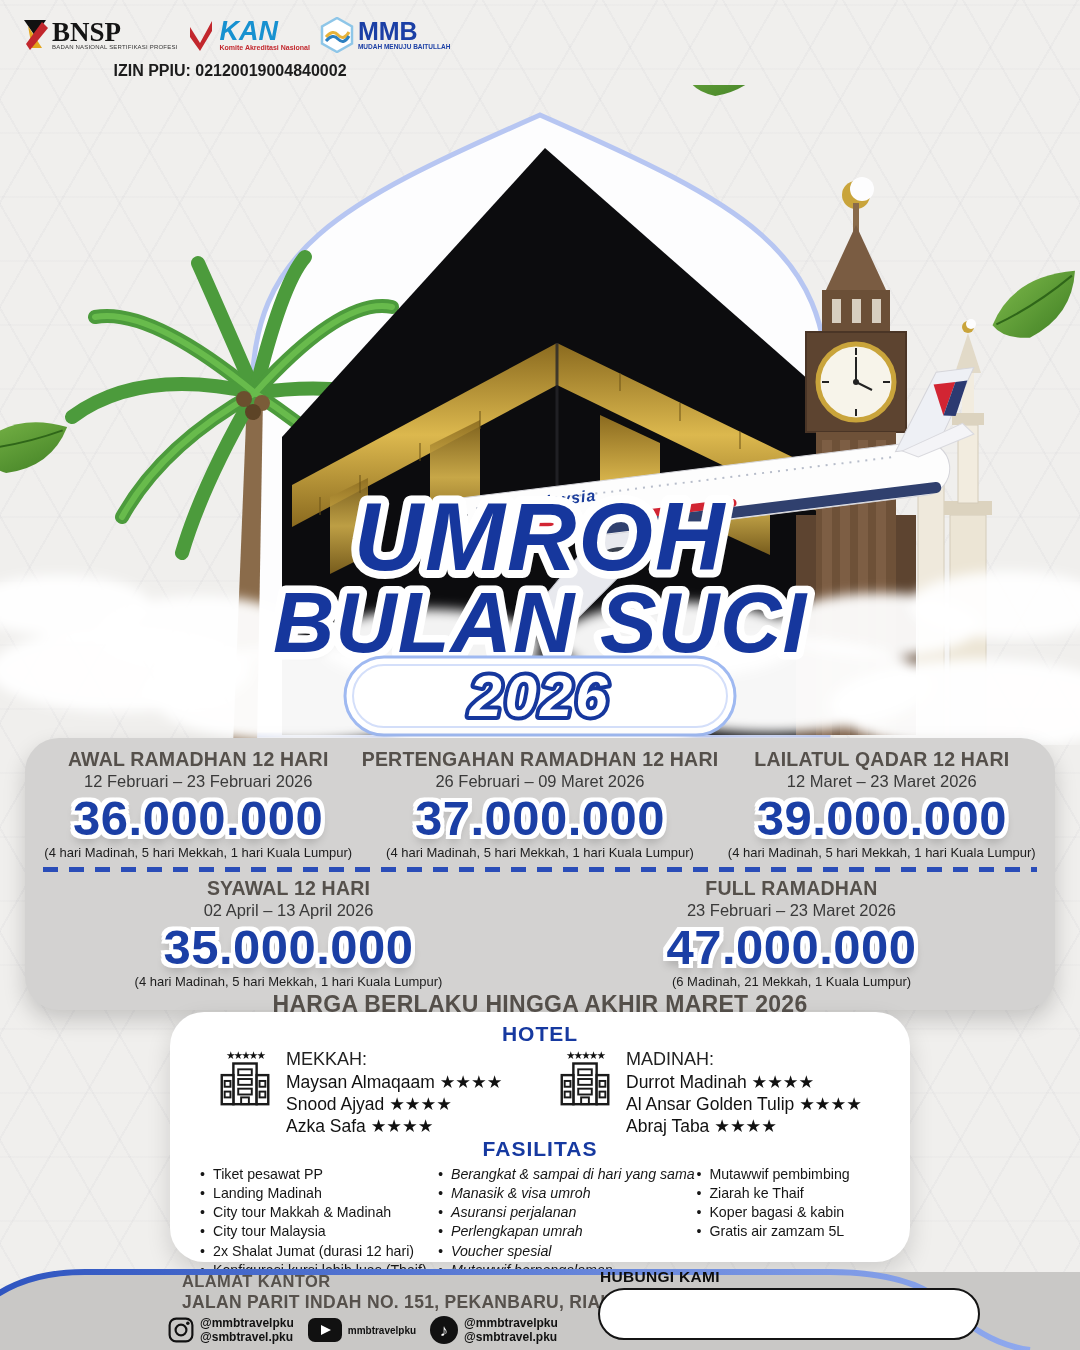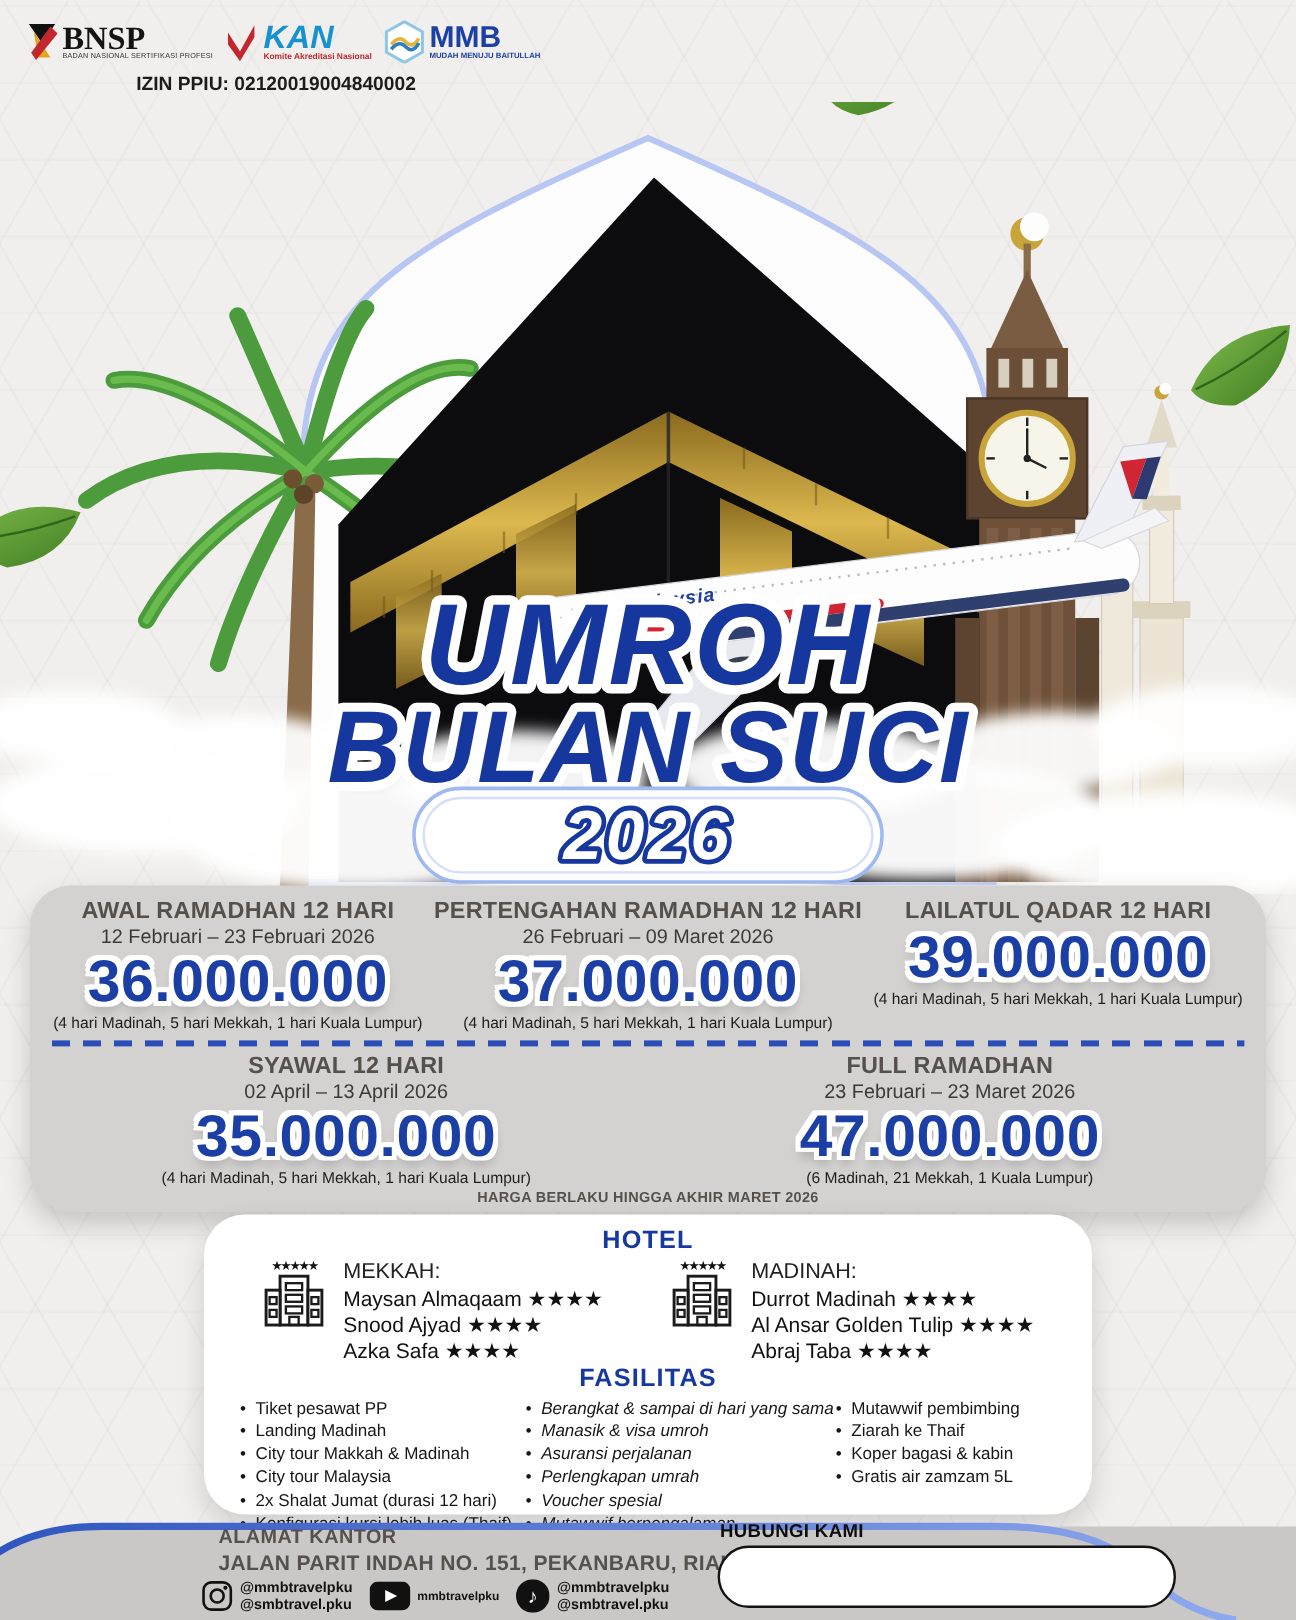--- a/index.html
+++ b/index.html
@@ -31,21 +31,21 @@
     box-shadow:0 10px 22px rgba(0,0,0,.18);padding:10px 12px;box-sizing:border-box;}
   .prow{display:flex;}
   .pkg{flex:1;text-align:center;min-width:0;}
   .pkg-name{font-size:19.5px;font-weight:800;color:#55504b;letter-spacing:.2px;white-space:nowrap;}
   .pkg-dates{font-size:16.5px;color:#3a3a3a;margin-top:1px;white-space:nowrap;}
   .pkg-price{font-size:49px;font-weight:800;color:#1b3fa5;line-height:1.02;margin-top:3px;letter-spacing:.5px;white-space:nowrap;
     text-shadow:-4px -4px 0 #fff,4px -4px 0 #fff,-4px 4px 0 #fff,4px 4px 0 #fff,-4px 0 0 #fff,4px 0 0 #fff,0 -4px 0 #fff,0 4px 0 #fff,0 7px 10px rgba(0,0,0,.25);}
   .pkg-note{font-size:13px;color:#1d1d1d;margin-top:1px;white-space:nowrap;}
   .dashes{height:5px;margin:7px 6px 5px 6px;
     background:repeating-linear-gradient(90deg,#2a4db8 0 15px,transparent 15px 26px);}
-  .validity{text-align:center;font-size:12px;font-weight:800;color:#55504b;margin-top:2px;letter-spacing:.3px;}
+  .validity{text-align:center;font-size:23px;font-weight:800;color:#55504b;margin-top:2px;letter-spacing:.3px;}
 
   
   .card{left:170px;top:1012px;width:740px;height:250px;background:#fff;border-radius:34px;
     box-shadow:0 10px 24px rgba(0,0,0,.14);padding:10px 30px;box-sizing:border-box;}
   .sec-head{text-align:center;font-size:21px;font-weight:800;color:#1639a0;letter-spacing:1px;}
   .hotels{display:flex;margin-top:2px;}
   .hotel-col{flex:1;display:flex;gap:10px;align-items:flex-start;justify-content:flex-start;padding-left:14px;box-sizing:border-box;}
   .hotel-txt{font-size:17.5px;color:#111;line-height:1.26;}
   .hotel-label{font-size:18px;color:#222;}
   .facil{display:flex;margin-top:2px;}
@@ -290,20 +290,21 @@
         <div class="pkg-note">(4 hari Madinah, 5 hari Mekkah, 1 hari Kuala Lumpur)</div>
       </div>
       <div class="pkg" style="flex:1.12;">
         <div class="pkg-name">PERTENGAHAN RAMADHAN 12 HARI</div>
         <div class="pkg-dates">26 Februari – 09 Maret 2026</div>
         <div class="pkg-price">37.000.000</div>
         <div class="pkg-note">(4 hari Madinah, 5 hari Mekkah, 1 hari Kuala Lumpur)</div>
       </div>
       <div class="pkg">
         <div class="pkg-name">LAILATUL QADAR 12 HARI</div>
+        <div class="pkg-dates">12 Maret – 23 Maret 2026</div>
         <div class="pkg-price">39.000.000</div>
         <div class="pkg-note">(4 hari Madinah, 5 hari Mekkah, 1 hari Kuala Lumpur)</div>
       </div>
     </div>
     <div class="dashes"></div>
     <div class="prow">
       <div class="pkg">
         <div class="pkg-name">SYAWAL 12 HARI</div>
         <div class="pkg-dates">02 April – 13 April 2026</div>
         <div class="pkg-price">35.000.000</div>

